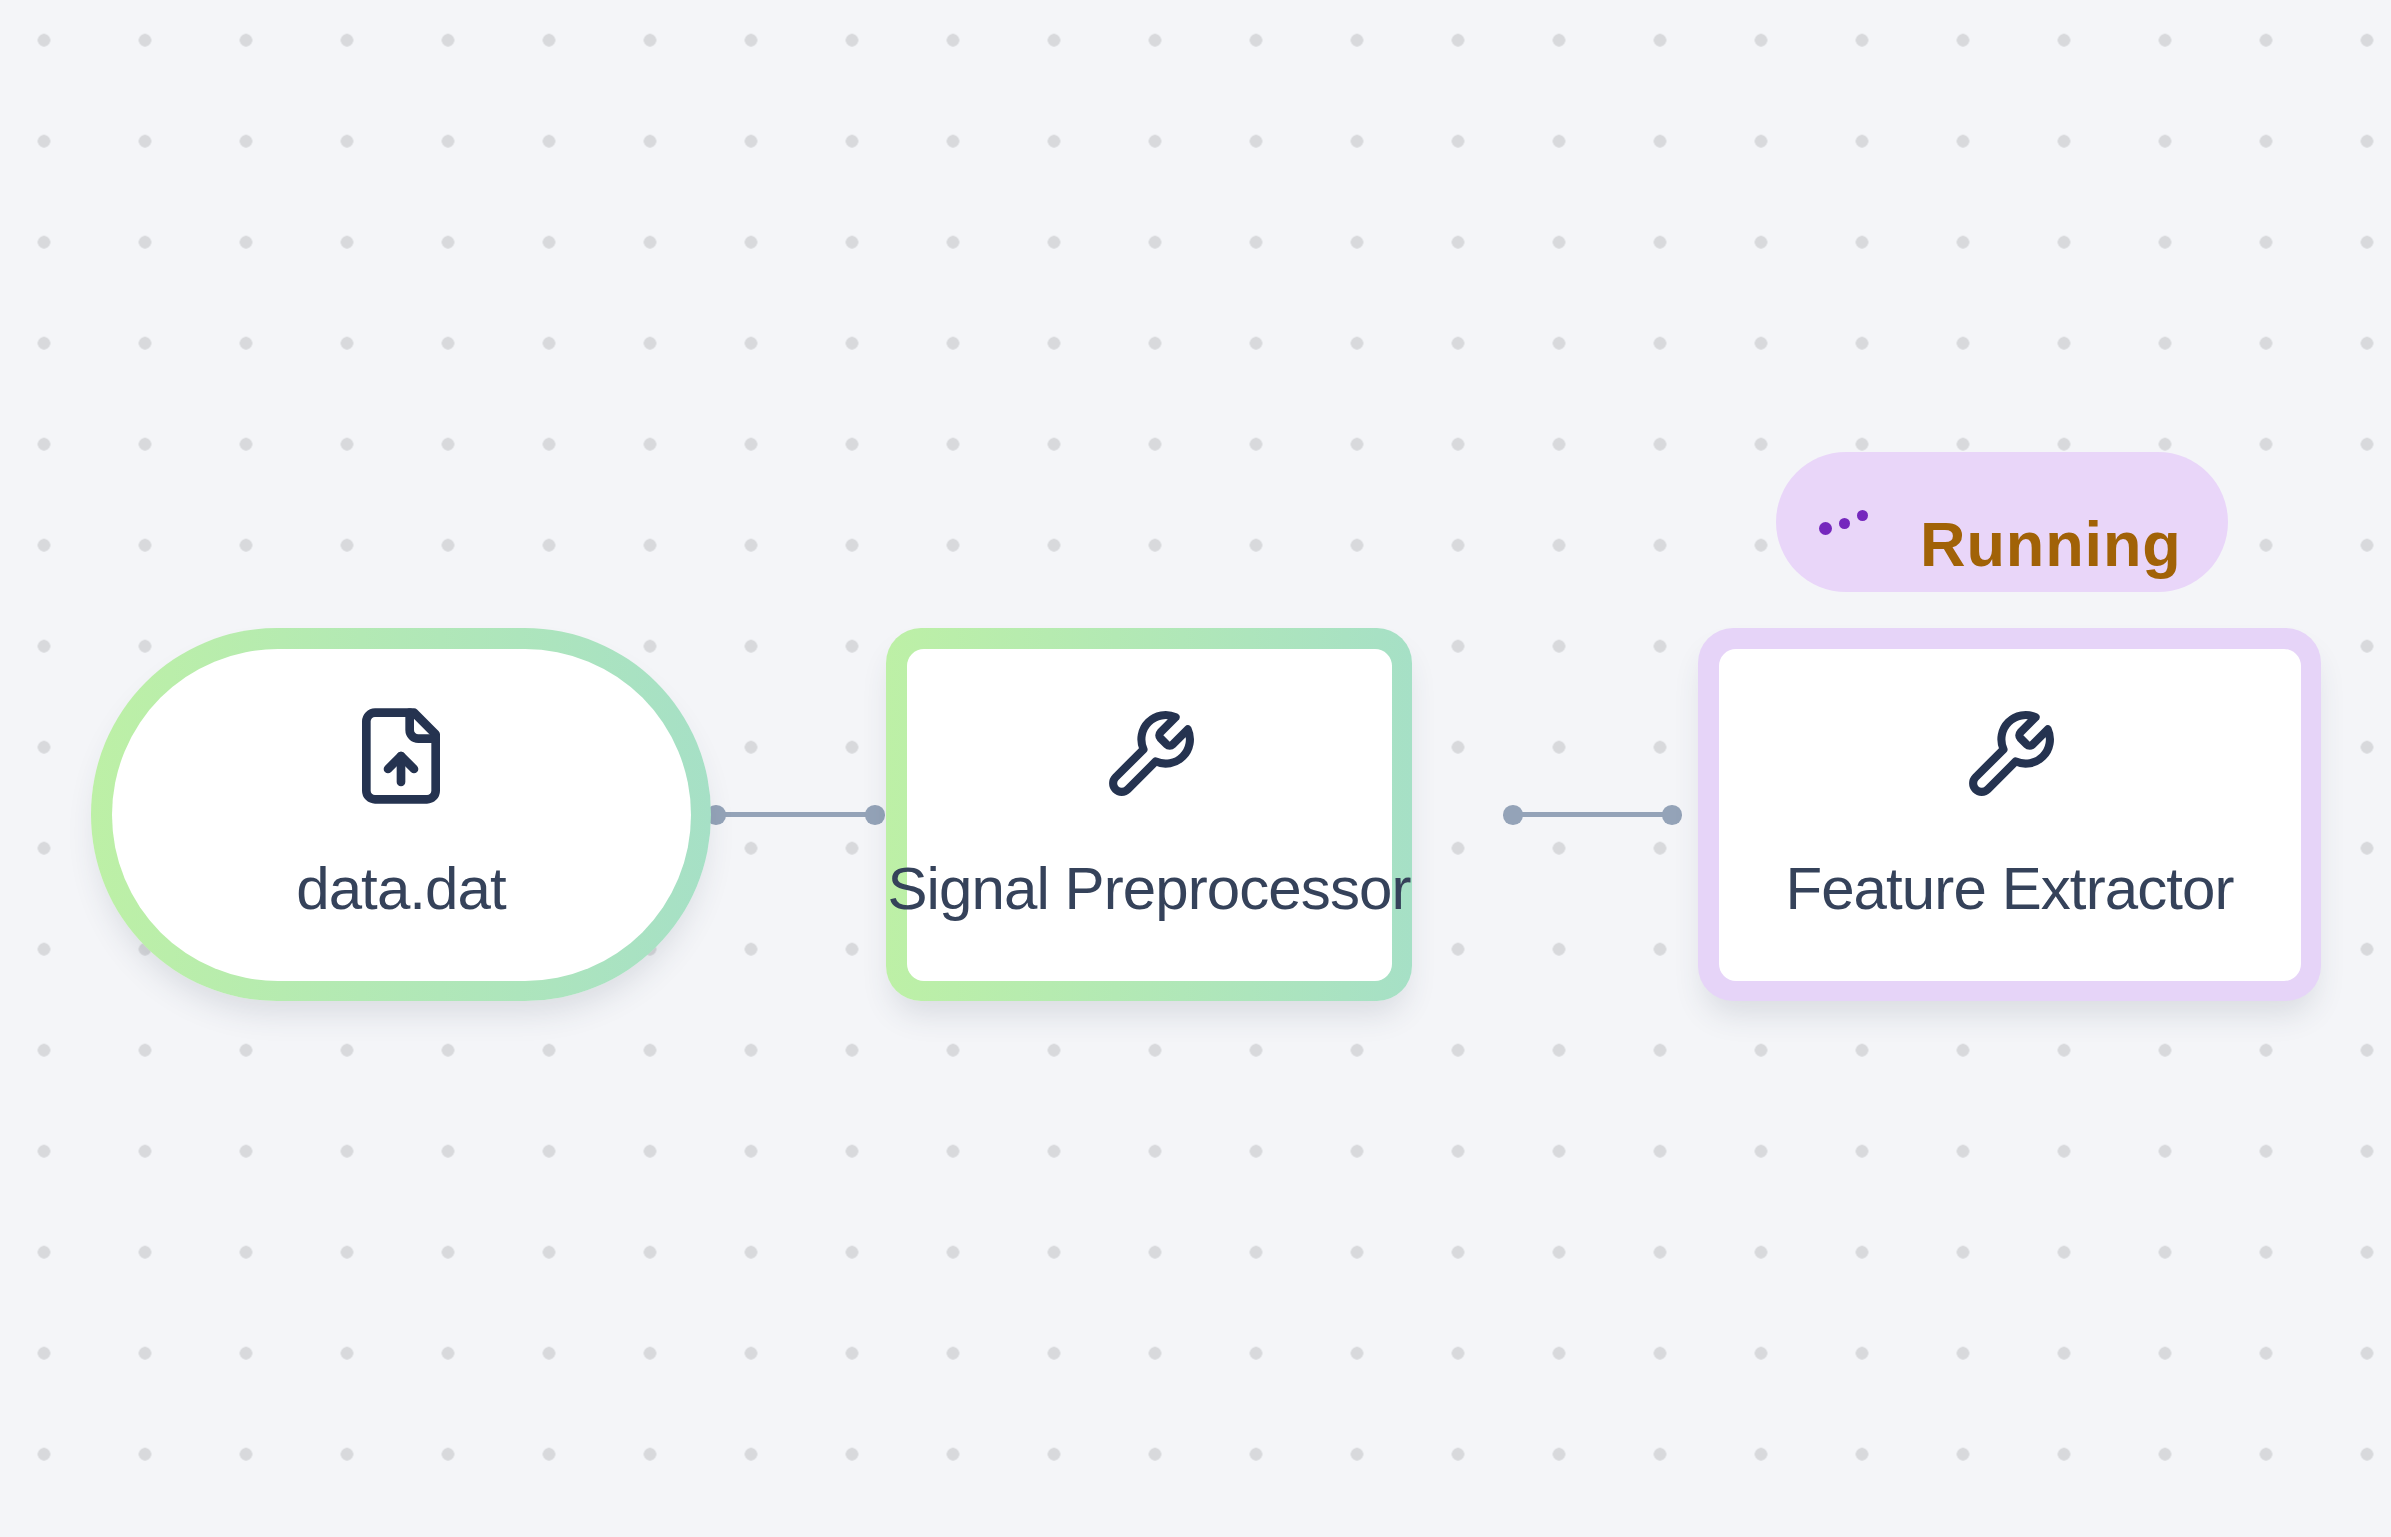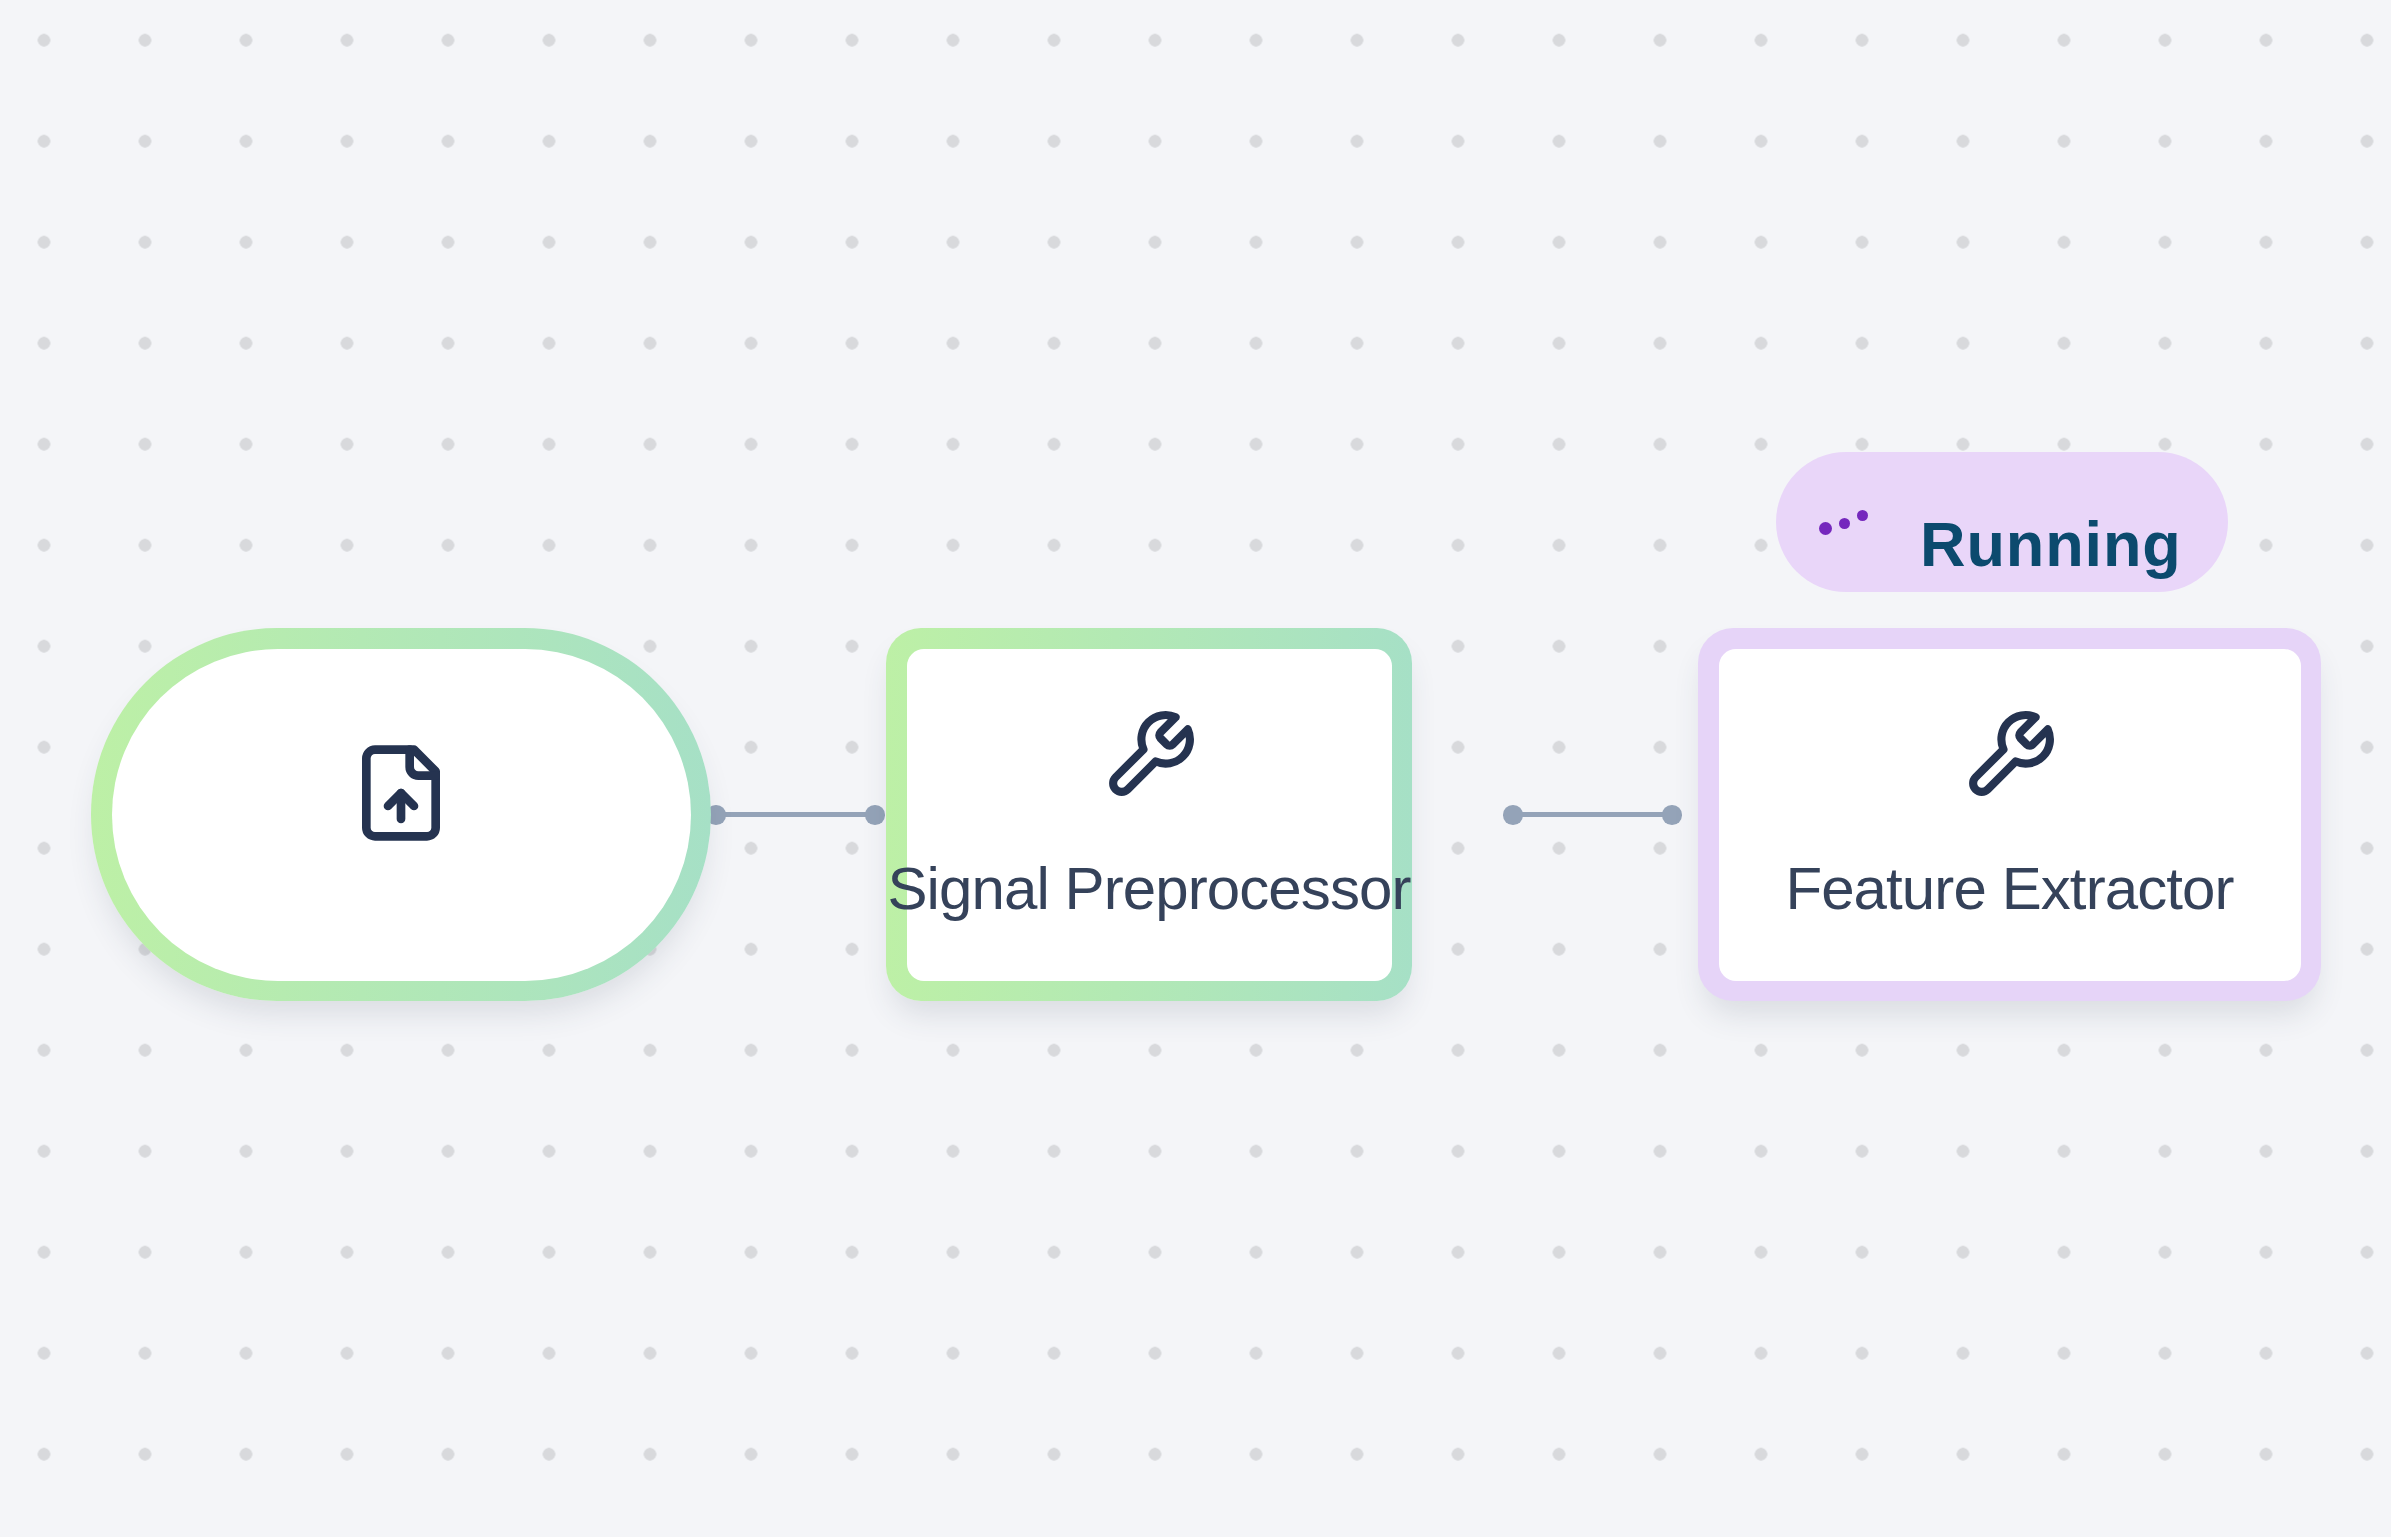--- a/index.html
+++ b/index.html
@@ -64,21 +64,21 @@
     display:flex;align-items:center;padding-left:43px;
   }
   .badge-dots{position:relative;width:62px;height:37px;margin-right:39px;}
   .badge-dots span{
     position:absolute;border-radius:50%;background:#7527bd;display:block;
   }
   .badge-dots span:nth-child(1){width:13px;height:13px;left:0;top:18.6px;}
   .badge-dots span:nth-child(2){width:11.2px;height:11.2px;left:19.6px;top:14px;}
   .badge-dots span:nth-child(3){width:11.2px;height:11.2px;left:38px;top:6.5px;}
   .badge-label{
-    font-size:63px;letter-spacing:0.9px;font-weight:600;color:#0c4a6e;line-height:140px;margin-top:44px;
+    font-size:63px;letter-spacing:0.9px;font-weight:600;color:#a16207;line-height:140px;margin-top:44px;
   }
 </style>
 </head>
 <body>
 
 <div class="flow-canvas">
 
   <div class="edge-line" id="edge-1-line"></div>
   <div class="edge-handle" id="edge-1-source"></div>
   <div class="edge-handle" id="edge-1-target"></div>
@@ -90,20 +90,21 @@
   <div class="node node-green node-stadium" id="node-input">
     <div class="node-inner">
       <div class="node-icon">
         <svg width="104" height="104" viewBox="0 0 24 24" fill="none" stroke="#253350" stroke-width="2" stroke-linecap="round" stroke-linejoin="round">
           <path d="M15 2H6a2 2 0 0 0-2 2v16a2 2 0 0 0 2 2h12a2 2 0 0 0 2-2V7Z"></path>
           <path d="M14 2v4a2 2 0 0 0 2 2h4"></path>
           <path d="M12 12v6"></path>
           <path d="m15 15-3-3-3 3"></path>
         </svg>
       </div>
+      <div class="node-label">data.dat</div>
     </div>
   </div>
 
   <div class="node node-green node-rect" id="node-prep">
     <div class="node-inner">
       <div class="node-icon">
         <svg width="97" height="97" viewBox="0 0 24 24" fill="none" stroke="#253350" stroke-width="2" stroke-linecap="round" stroke-linejoin="round">
           <path d="M14.7 6.3a1 1 0 0 0 0 1.4l1.6 1.6a1 1 0 0 0 1.4 0l3.77-3.77a6 6 0 0 1-7.94 7.94l-6.91 6.91a2.12 2.12 0 0 1-3-3l6.91-6.91a6 6 0 0 1 7.94-7.94l-3.76 3.76z"></path>
         </svg>
       </div>

